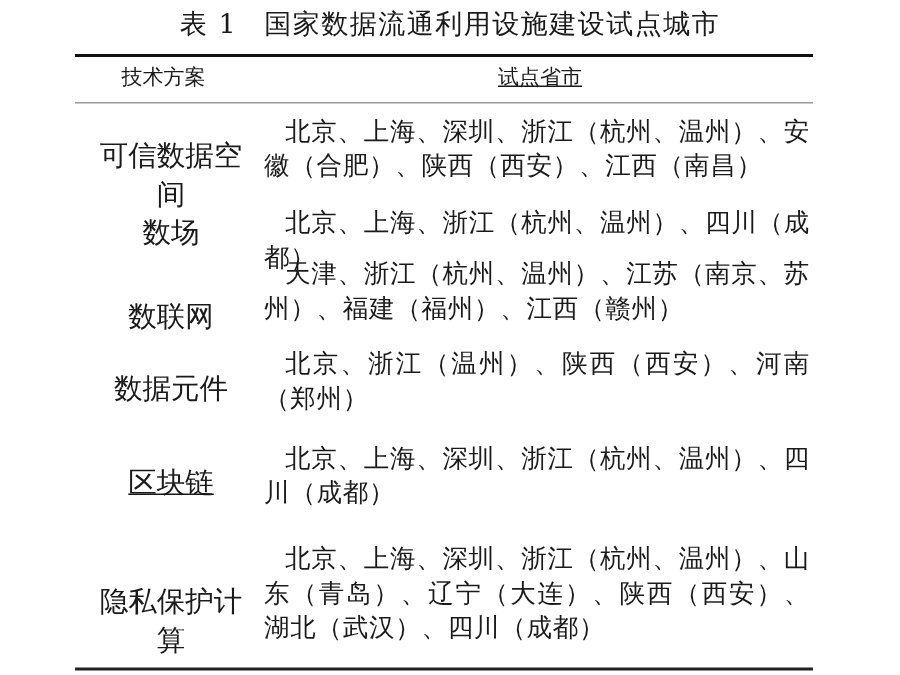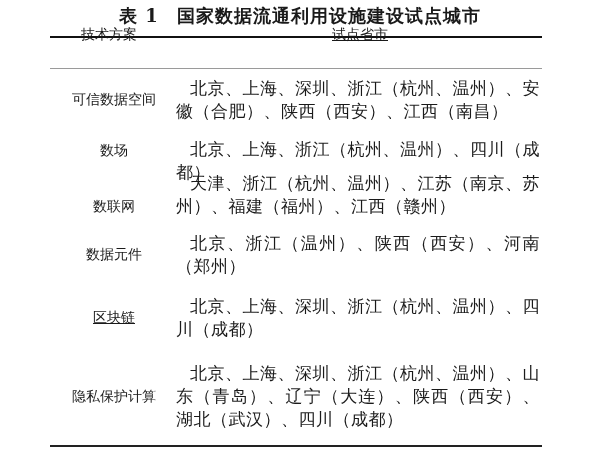--- a/index.html
+++ b/index.html
@@ -3,34 +3,34 @@
   <meta charset="utf-8">
   <style>
     html, body { margin: 0; padding: 0; background: #ffffff; }
     body {
       width: 600px; height: 450px; position: relative; overflow: hidden;
       font-family: "DejaVu Serif", "Liberation Serif", serif;
       color: #1a1a1a;
     }
     .caption {
       position: absolute; left: 0; top: 4px; width: 600px;
-      text-align: center; font-size: 18px; font-weight: bold; letter-spacing: 1px;
+      text-align: center; font-size: 18px; font-weight: normal; letter-spacing: 1px;
     }
     .caption .num { margin-right: 18px; }
     .rule { position: absolute; left: 50px; width: 492px; }
     .rule.top { top: 36px; height: 2px; background: #111; }
     .rule.mid { top: 68px; height: 1px; background: #9a9a9a; }
     .rule.bottom { top: 445px; height: 2px; background: #222; }
-    .hdr { position: absolute; top: 26px; font-size: 14px; }
+    .hdr { position: absolute; top: 43px; font-size: 14px; }
     .hdr.col1 { left: 64px; width: 90px; text-align: center; }
     .hdr.col2 { left: 178px; width: 364px; text-align: center; text-decoration: underline; }
     .row { position: absolute; left: 50px; width: 492px; }
     .row .k {
       position: absolute; left: 8px; width: 112px; text-align: center;
-      font-size: 14px;
+      font-size: 19px;
     }
     .row .v {
       position: absolute; left: 126px; width: 364px;
       font-size: 17px; line-height: 23px; text-indent: 14px;
       text-align: justify; letter-spacing: 0.5px;
     }
   </style>
 </head>
 <body>
 

